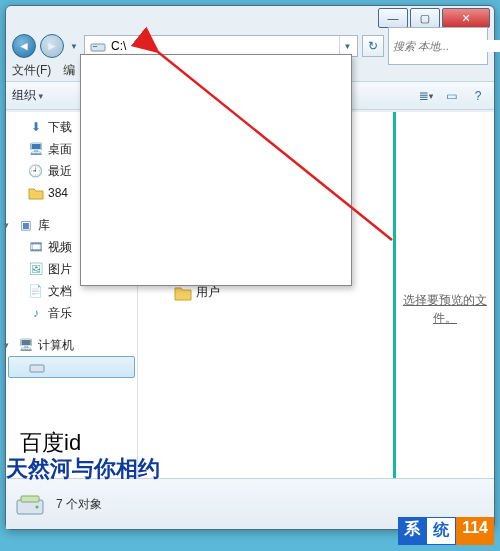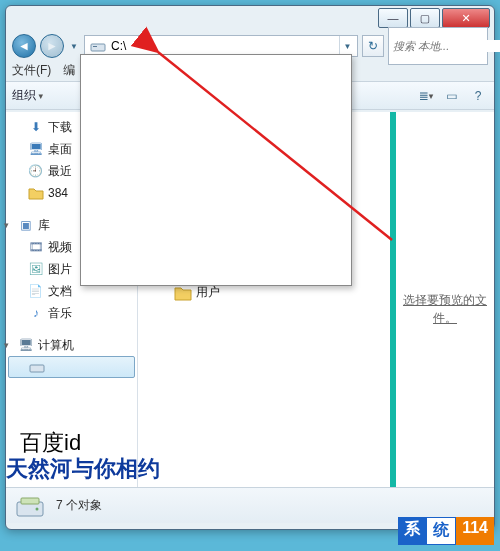--- a/index.html
+++ b/index.html
@@ -43,33 +43,33 @@
 
 .body { position: absolute; top: 106px; left: 0; right: 0; bottom: 24px; background: #fff; display: flex; }
 .sidebar { width: 132px; border-right: 1px solid #d8e0e8; overflow: hidden; padding: 4px 0; }
 .tree-item { display: flex; align-items: center; height: 22px; font-size: 12px; color: #222; padding-left: 22px; gap: 4px; white-space: nowrap; cursor: default; }
 .tree-item.sel { background: linear-gradient(#e5f3fb,#cde8f8); border: 1px solid #7da7c7; border-radius: 2px; margin: 0 2px; padding-left: 20px; }
 .tree-item.group { padding-left: 12px; }
 .tree-sep { height: 10px; }
 .ticon { width: 16px; height: 16px; display: flex; align-items: center; justify-content: center; font-size: 12px; }
 .exp { position: absolute; margin-left: -14px; font-size: 9px; color: #666; }
 
-.content { flex: 1; border-right: 6px solid #14b8a6; position: relative; padding: 6px; }
+.content { flex: 1; border-right: 3px solid #14b8a6; position: relative; padding: 6px; }
 .folder-item { display: flex; align-items: center; gap: 4px; font-size: 12px; color: #222; position: absolute; }
 .fldicon { width: 18px; height: 16px; }
 
 .preview { width: 98px; display: flex; align-items: center; justify-content: center; font-size: 12px; color: #666; text-align: center; padding: 0 6px; line-height: 1.5; text-decoration: underline; }
 
 .hscroll { position: absolute; bottom: 0; left: 0; right: 98px; height: 16px; background: #f0f0f0; border-top: 1px solid #d8e0e8; display: flex; align-items: center; }
 .hscroll-track { flex: 1; height: 14px; background: #eaeaea; margin: 0 16px; position: relative; }
 .hscroll-thumb { position: absolute; left: 0; width: 65%; height: 100%; background: linear-gradient(#dce5ed,#c4d2de); border: 1px solid #a8b8c8; border-radius: 2px; }
 .hscroll-btn { width: 16px; height: 14px; background: linear-gradient(#f5f8fb,#dee6ed); border: 1px solid #c0cbd5; display: flex; align-items: center; justify-content: center; font-size: 8px; color: #555; position: absolute; }
 
 
-.status { position: absolute; bottom: 6px; left: 0; right: 0; height: 36px; background: linear-gradient(#f2f7fb,#e4edf4); border-top: 1px solid #c8d4de; display: flex; align-items: center; padding: 0 8px; gap: 10px; font-size: 12px; color: #333; margin-top: 44px; }
+.status { position: absolute; bottom: 0; left: 0; right: 0; height: 51px; background: linear-gradient(#f2f7fb,#e4edf4); border-top: 1px solid #c8d4de; display: flex; align-items: center; padding: 0 8px; gap: 10px; font-size: 12px; color: #333; margin-top: 44px; }
 .staticon { width: 32px; height: 32px; }
 
 
 .addr-dd { position: absolute; left: 80px; top: 54px; width: 272px; height: 232px; background: #fff; border: 1px solid #888; box-shadow: 2px 3px 6px rgba(0,0,0,0.25); z-index: 10; }
 
 
 .arrow-svg { position: absolute; left: 0; top: 0; pointer-events: none; z-index: 20; }
 
 
 .wm1 { position: absolute; left: 20px; top: 428px; font-size: 22px; font-weight: normal; color: #000000; z-index: 30; text-shadow: 0 0 2px #fff; }

